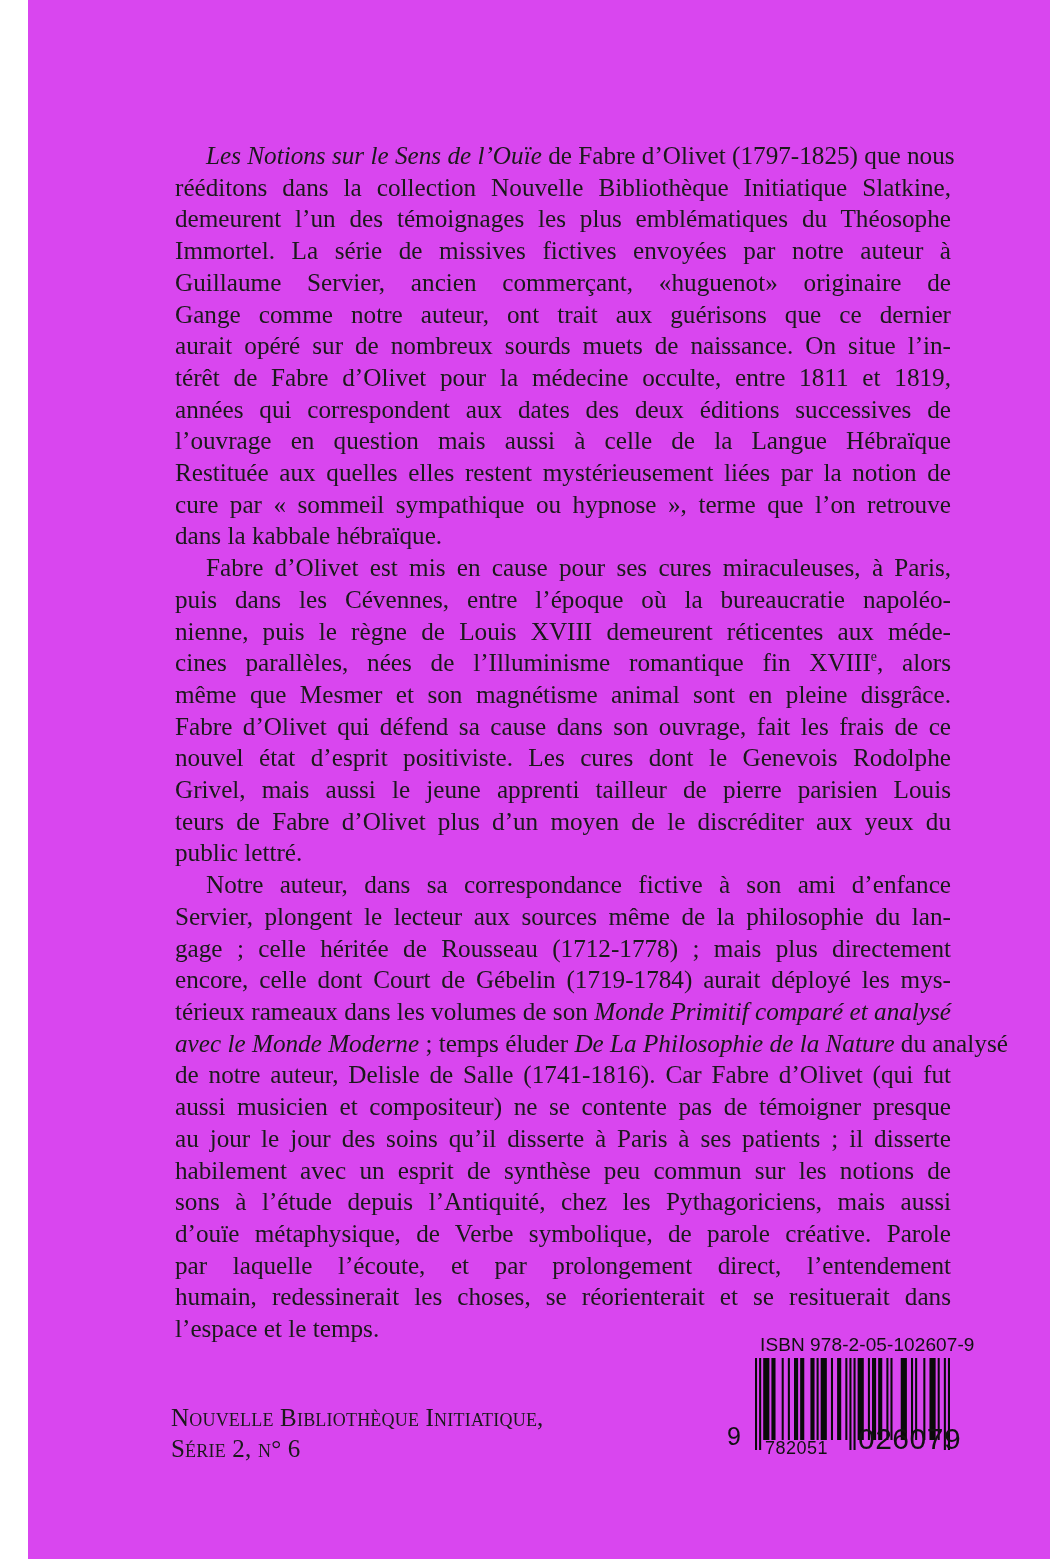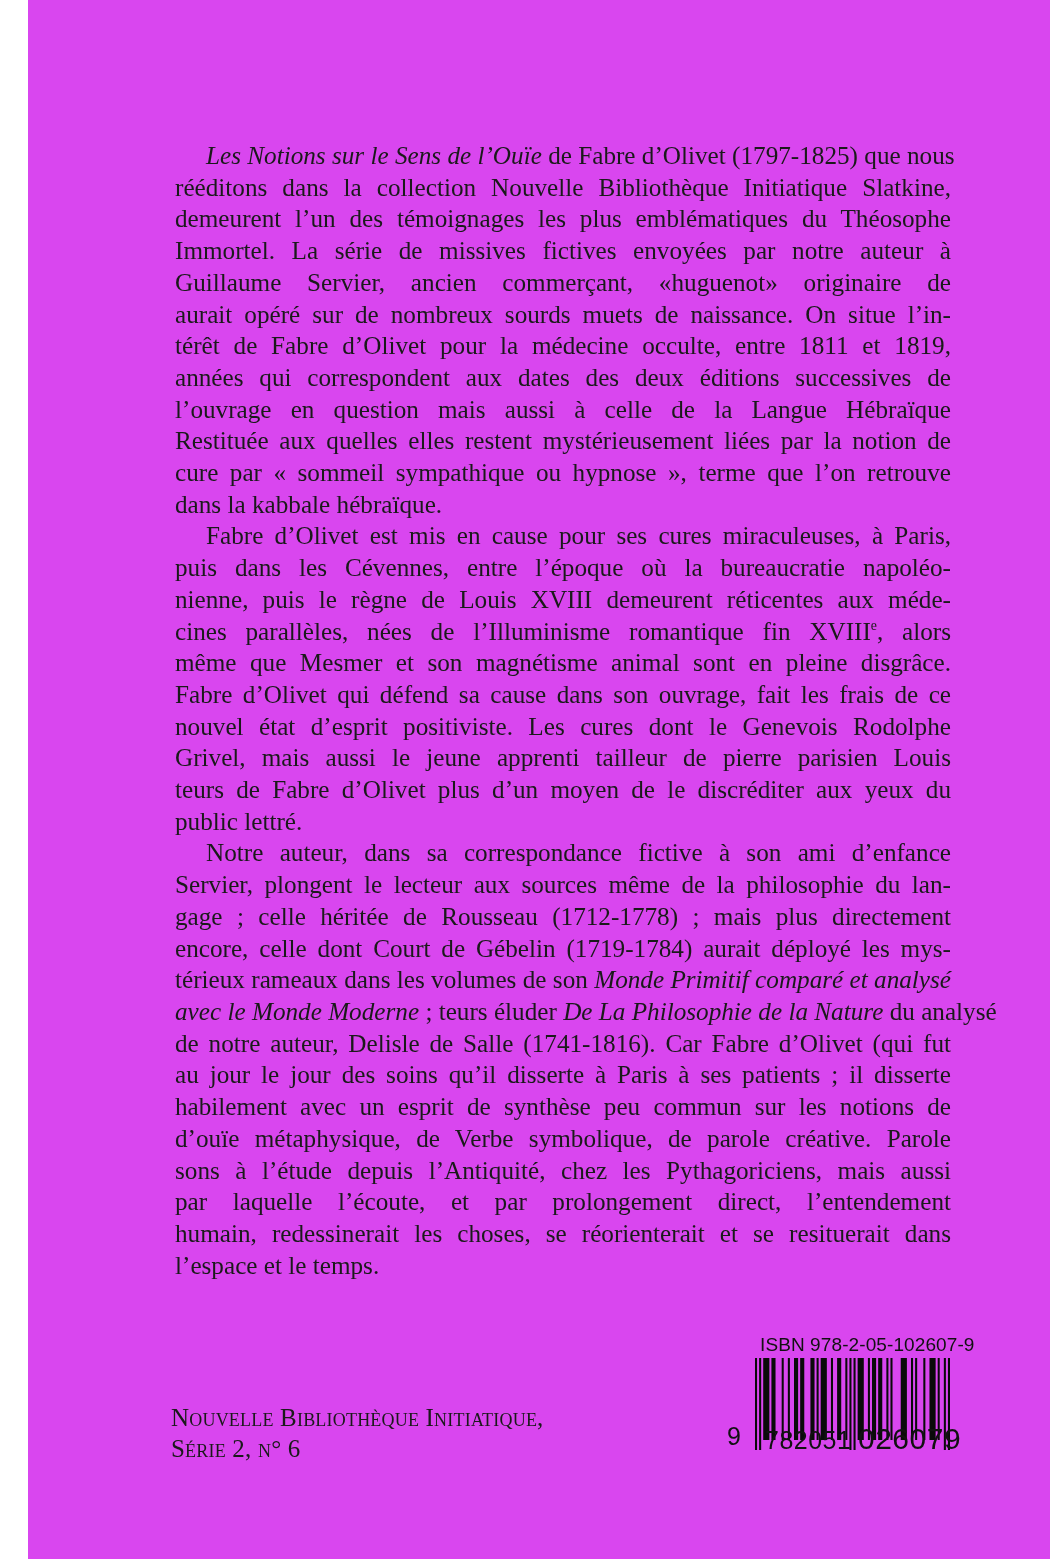--- a/index.html
+++ b/index.html
@@ -24,35 +24,36 @@
   }
   .series div { white-space: nowrap; }
   .isbn-block { position: absolute; left: 725px; top: 1334px; width: 200px; height: 130px; }
   .isbn-label {
     position: absolute; left: 7px; top: 0px; width: 190px;
     font-family: "Liberation Sans", "DejaVu Sans", sans-serif;
     font-size: 19px; color: #111; white-space: nowrap; letter-spacing: 0.1px;
   }
   .barcode-svg { position: absolute; left: 0; top: 24px; }
   .ean-first { position: absolute; left: -26px; top: 88px; font-family: "Liberation Sans", "DejaVu Sans", sans-serif; font-size: 25px; color: #111; }
-  .ean-left { position: absolute; left: 12px; top: 92px; width: 86px; font-family: "Liberation Sans", "DejaVu Sans", sans-serif; font-size: 25px; color: #111; letter-spacing: 0.5px; white-space: nowrap; }
+  .ean-left { position: absolute; left: 12px; top: 104px; width: 86px; font-family: "Liberation Sans", "DejaVu Sans", sans-serif; font-size: 18px; color: #111; letter-spacing: 0.5px; white-space: nowrap; }
   .ean-right { position: absolute; left: 105px; top: 88px; width: 86px; font-family: "Liberation Sans", "DejaVu Sans", sans-serif; font-size: 30px; color: #111; letter-spacing: 0.5px; white-space: nowrap; }
 </style>
 </head>
 <body>
 
 <div class="page">
 
   <div class="text-block">
       <div>
         <span class="line indent"><i>Les Notions sur le Sens de l’Ouïe</i><span> de Fabre d’Olivet (1797-1825) que nous</span></span>
         <span class="line"><span>rééditons dans la collection Nouvelle Bibliothèque Initiatique Slatkine,</span></span>
         <span class="line"><span>demeurent l’un des témoignages les plus emblématiques du Théosophe</span></span>
         <span class="line"><span>Immortel. La série de missives fictives envoyées par notre auteur à</span></span>
         <span class="line"><span>Guillaume Servier, ancien commerçant, «huguenot» originaire de</span></span>
+        <span class="line"><span>Gange comme notre auteur, ont trait aux guérisons que ce dernier</span></span>
         <span class="line"><span>aurait opéré sur de nombreux sourds muets de naissance. On situe l’in-</span></span>
         <span class="line"><span>térêt de Fabre d’Olivet pour la médecine occulte, entre 1811 et 1819,</span></span>
         <span class="line"><span>années qui correspondent aux dates des deux éditions successives de</span></span>
         <span class="line"><span>l’ouvrage en question mais aussi à celle de la Langue Hébraïque</span></span>
         <span class="line"><span>Restituée aux quelles elles restent mystérieusement liées par la notion de</span></span>
         <span class="line"><span>cure par « sommeil sympathique ou hypnose », terme que l’on retrouve</span></span>
         <span class="line last"><span>dans la kabbale hébraïque.</span></span>
       </div>
       <div>
         <span class="line indent"><span>Fabre d’Olivet est mis en cause pour ses cures miraculeuses, à Paris,</span></span>
@@ -65,26 +66,27 @@
         <span class="line"><span>Grivel, mais aussi le jeune apprenti tailleur de pierre parisien Louis</span></span>
         <span class="line"><span>teurs de Fabre d’Olivet plus d’un moyen de le discréditer aux yeux du</span></span>
         <span class="line last"><span>public lettré.</span></span>
       </div>
       <div>
         <span class="line indent"><span>Notre auteur, dans sa correspondance fictive à son ami d’enfance</span></span>
         <span class="line"><span>Servier, plongent le lecteur aux sources même de la philosophie du lan-</span></span>
         <span class="line"><span>gage ; celle héritée de Rousseau (1712-1778) ; mais plus directement</span></span>
         <span class="line"><span>encore, celle dont Court de Gébelin (1719-1784) aurait déployé les mys-</span></span>
         <span class="line"><span>térieux rameaux dans les volumes de son </span><i>Monde Primitif comparé et analysé</i></span>
-        <span class="line"><i>avec le Monde Moderne</i><span> ; teurs éluder </span><i>De La Philosophie de la Nature</i><span> du analysé</span></span>
+        <span class="line"><i>avec le Monde Moderne</i><span> ; temps éluder </span><i>De La Philosophie de la Nature</i><span> du analysé</span></span>
         <span class="line"><span>de notre auteur, Delisle de Salle (1741-1816). Car Fabre d’Olivet (qui fut</span></span>
+        <span class="line"><span>aussi musicien et compositeur) ne se contente pas de témoigner presque</span></span>
         <span class="line"><span>au jour le jour des soins qu’il disserte à Paris à ses patients ; il disserte</span></span>
         <span class="line"><span>habilement avec un esprit de synthèse peu commun sur les notions de</span></span>
+        <span class="line"><span>sons à l’étude depuis l’Antiquité, chez les Pythagoriciens, mais aussi</span></span>
         <span class="line"><span>d’ouïe métaphysique, de Verbe symbolique, de parole créative. Parole</span></span>
-        <span class="line"><span>sons à l’étude depuis l’Antiquité, chez les Pythagoriciens, mais aussi</span></span>
         <span class="line"><span>par laquelle l’écoute, et par prolongement direct, l’entendement</span></span>
         <span class="line"><span>humain, redessinerait les choses, se réorienterait et se resituerait dans</span></span>
         <span class="line last"><span>l’espace et le temps.</span></span>
       </div>
     </div>
 
   <div class="series">
     <div>Nouvelle Bibliothèque Initiatique,</div>
     <div>Série 2, n° 6</div>
   </div>

